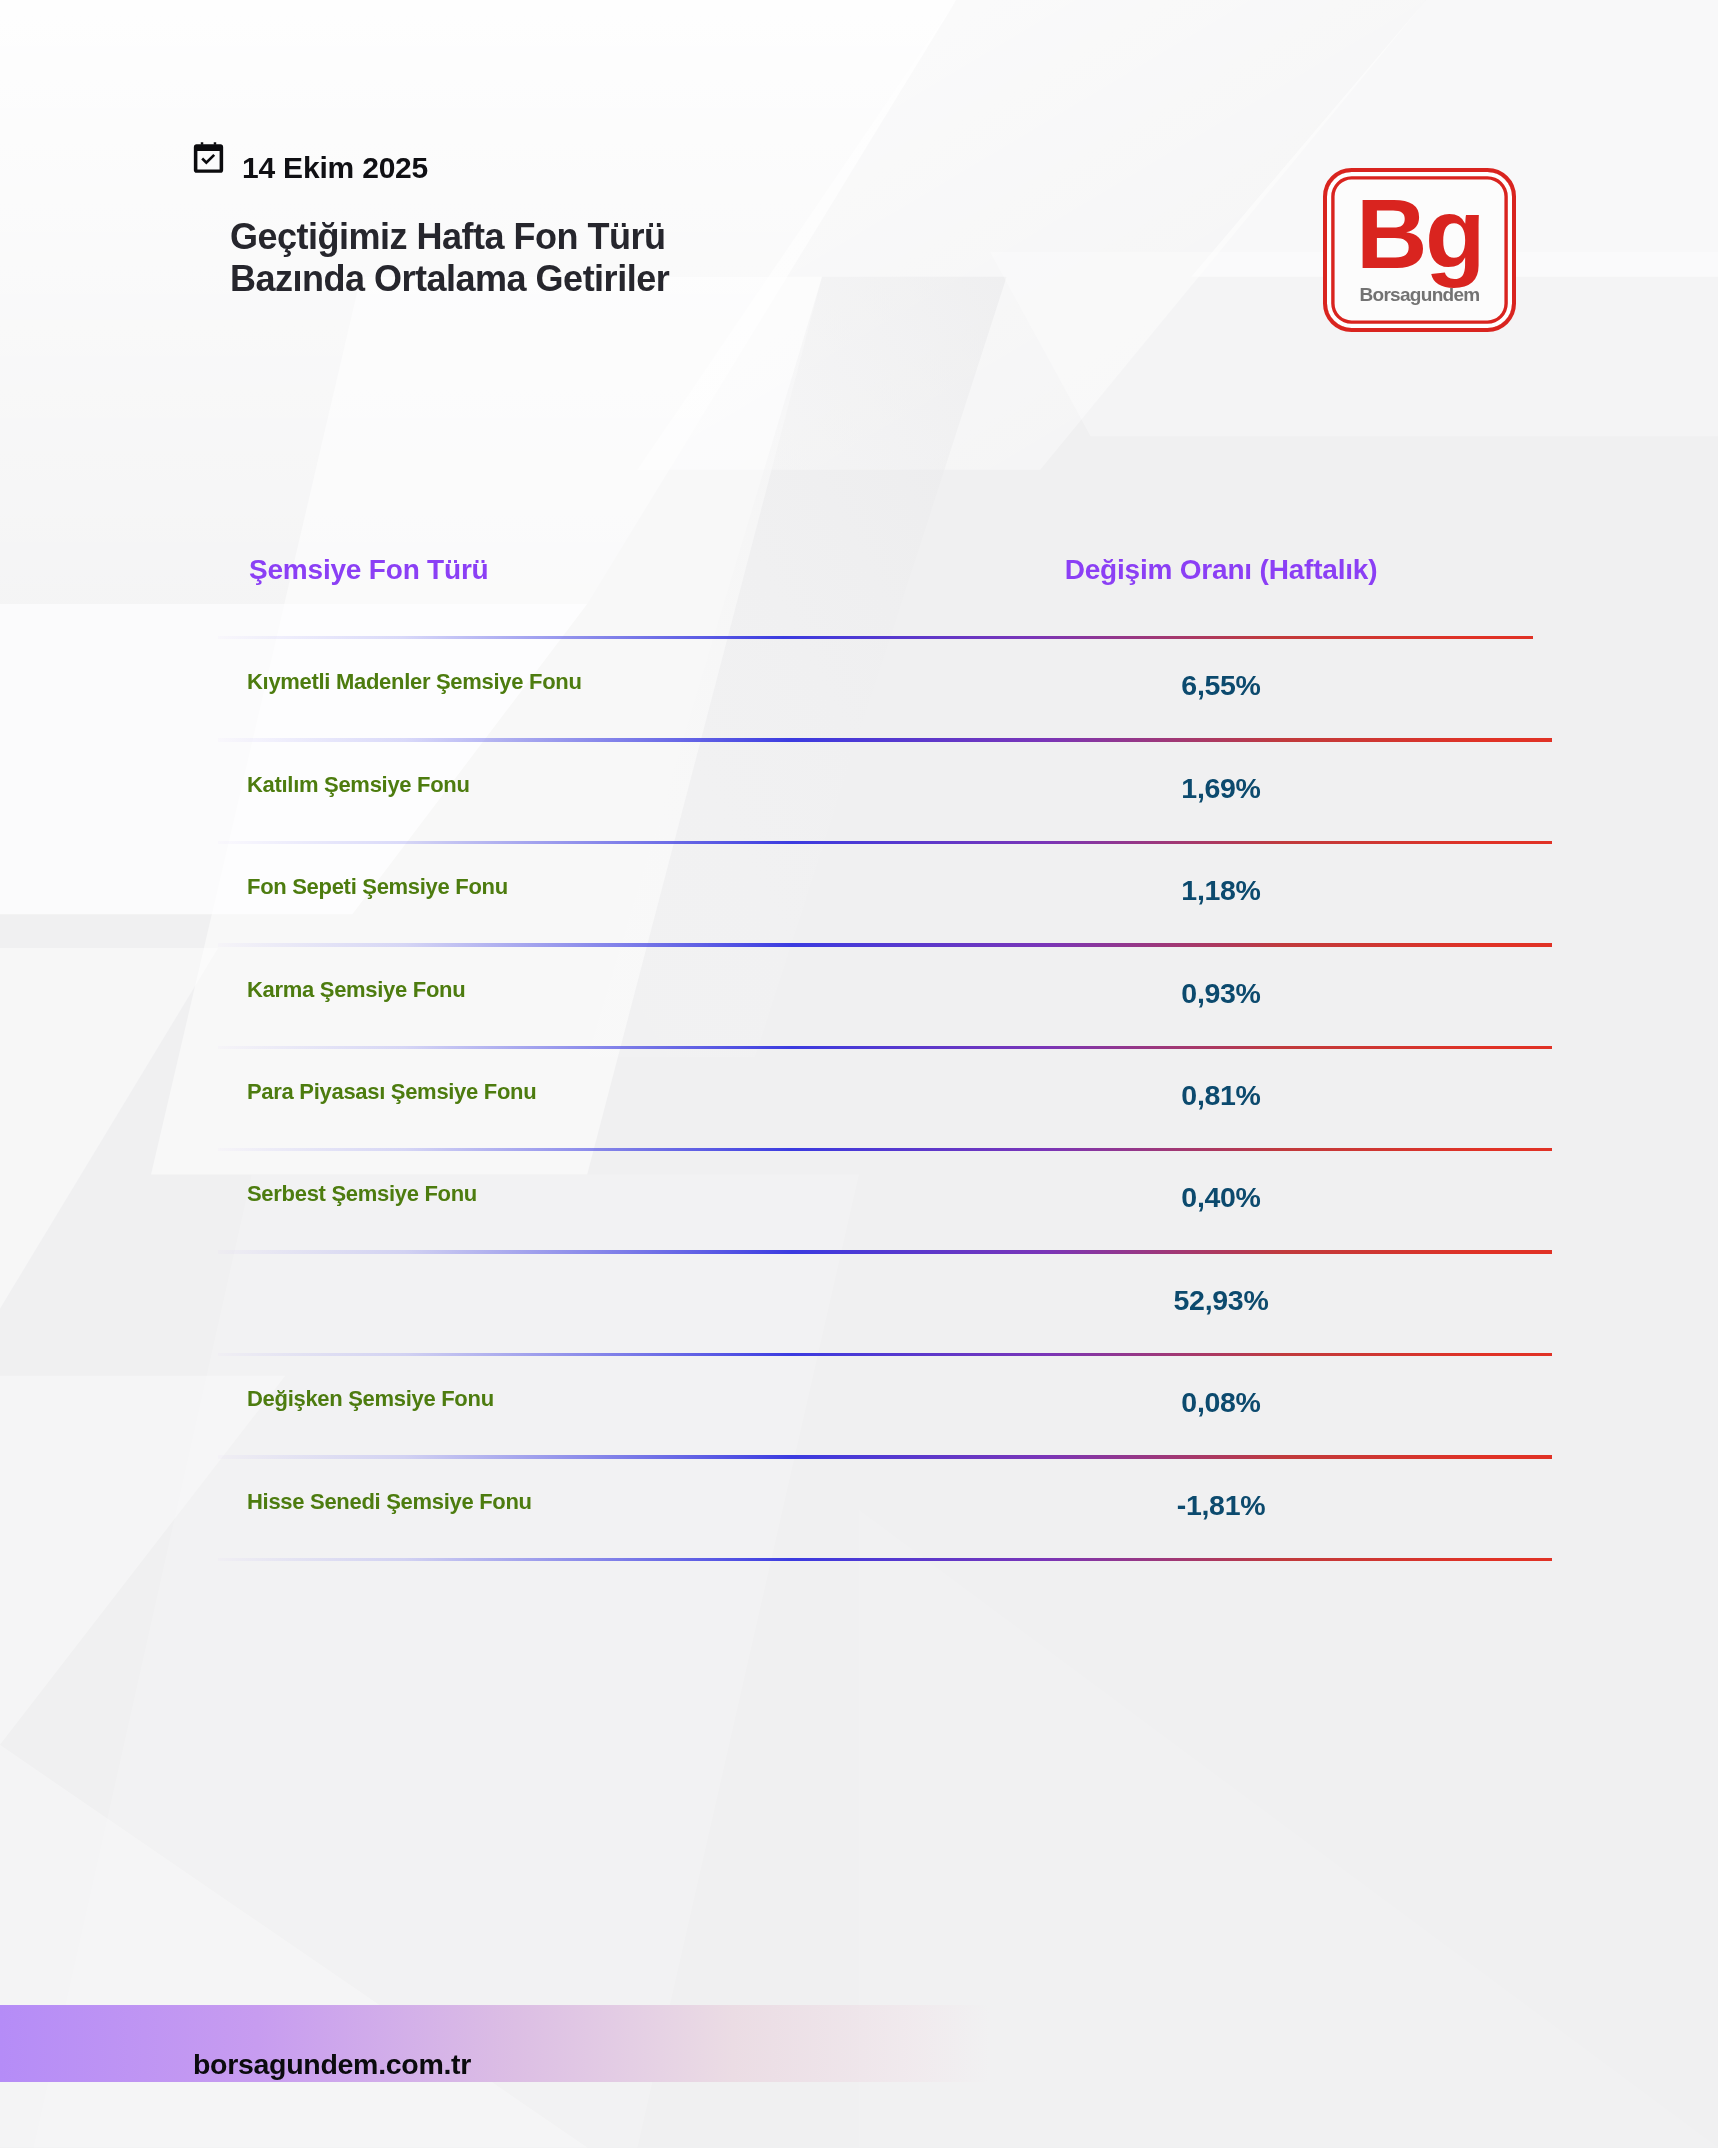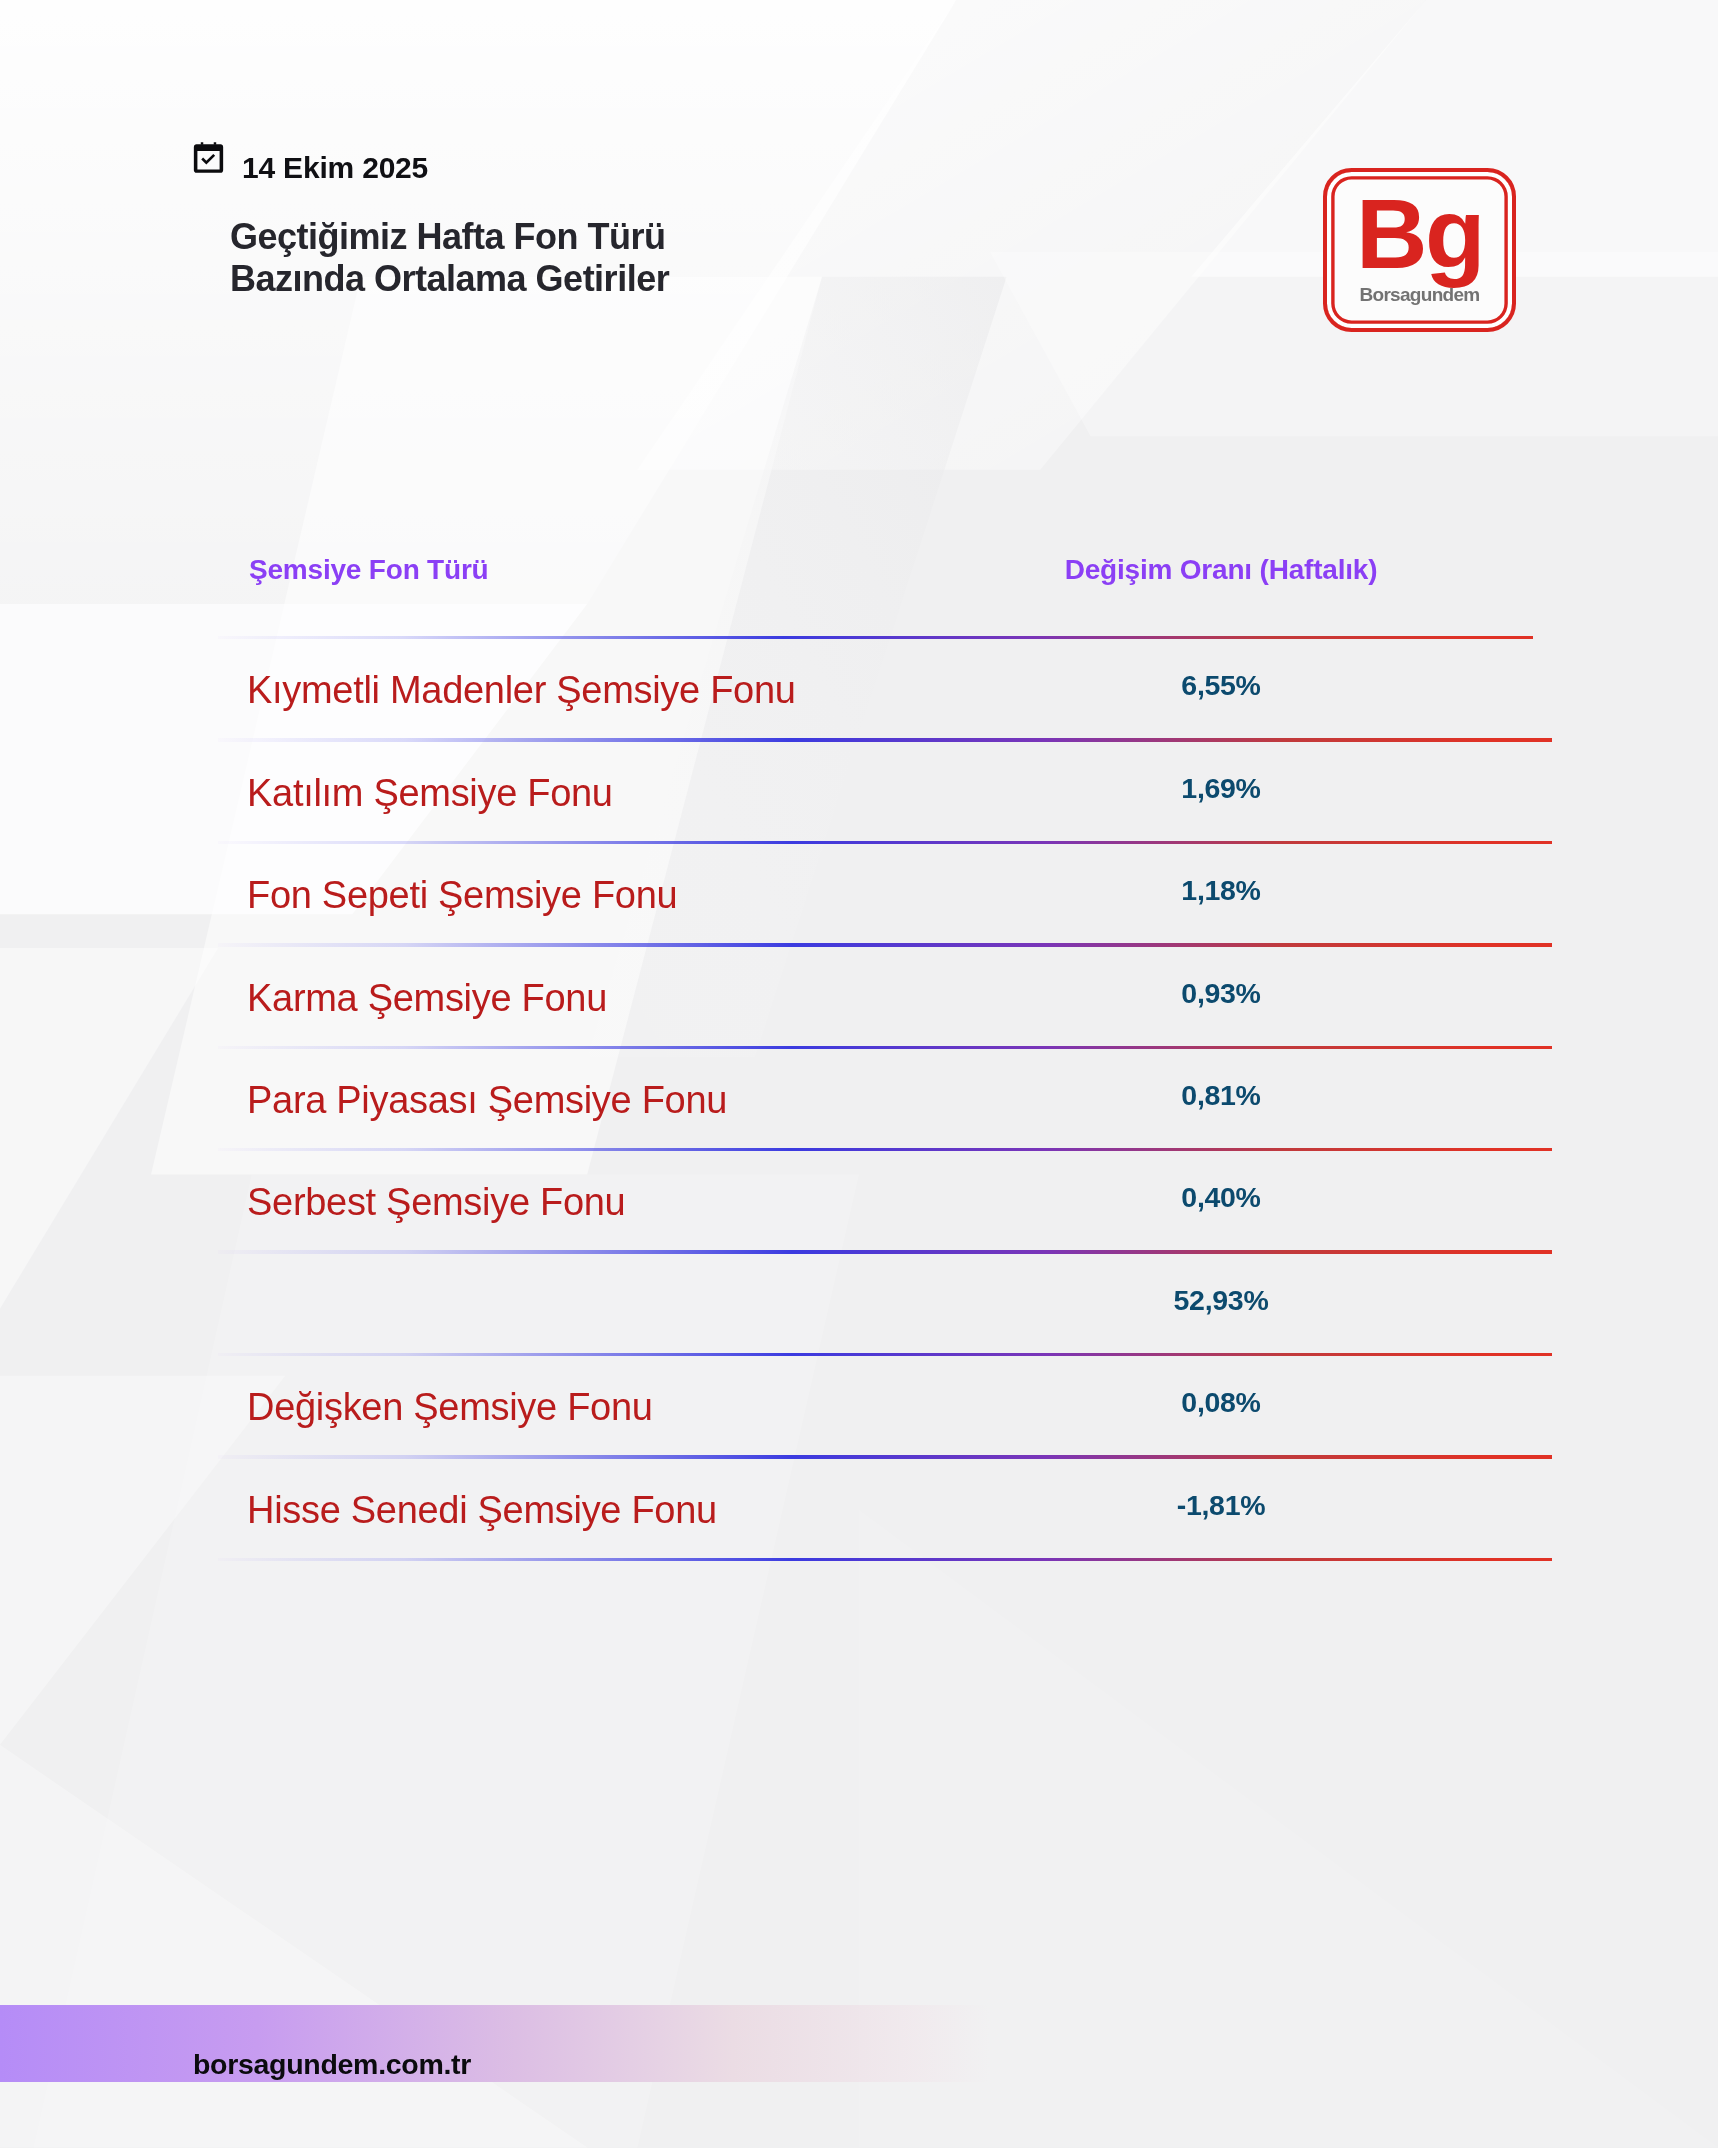--- a/index.html
+++ b/index.html
@@ -82,21 +82,21 @@
       #7A35B8 62%,
       #C13A3C 80%,
       #E03226 95%,
       #E03226 100%);
   }
   .divider.head { width:1315px; }
 
   .row { position:relative; height:99px; }
   .row-name {
     position:absolute; left:29px; top:30px;
-    font-size:38px; font-weight:normal; color:#b91c1c;
+    font-size:22px; font-weight:bold; color:#4d7c0f;
     letter-spacing:-0.3px;
   }
   .row-val {
     position:absolute; left:789px; top:30px; width:428px;
     text-align:center;
     font-size:28.5px; font-weight:bold; color:#0c4a6e;
     letter-spacing:-0.3px;
   }
 
   

